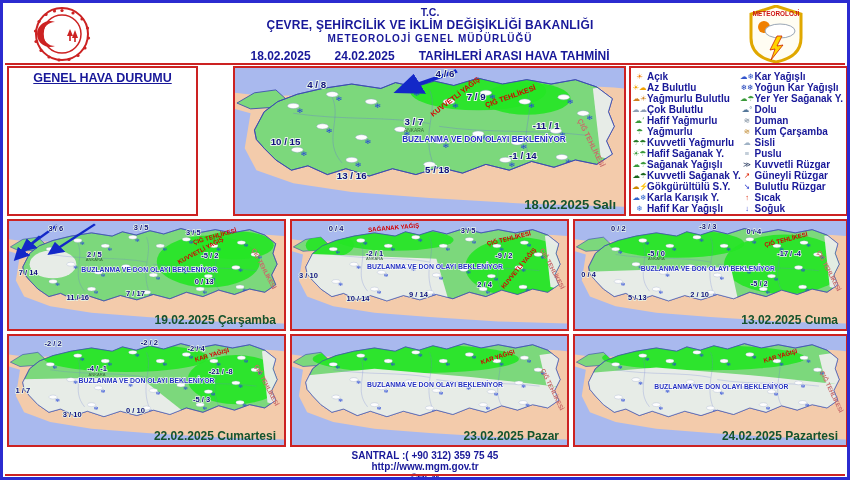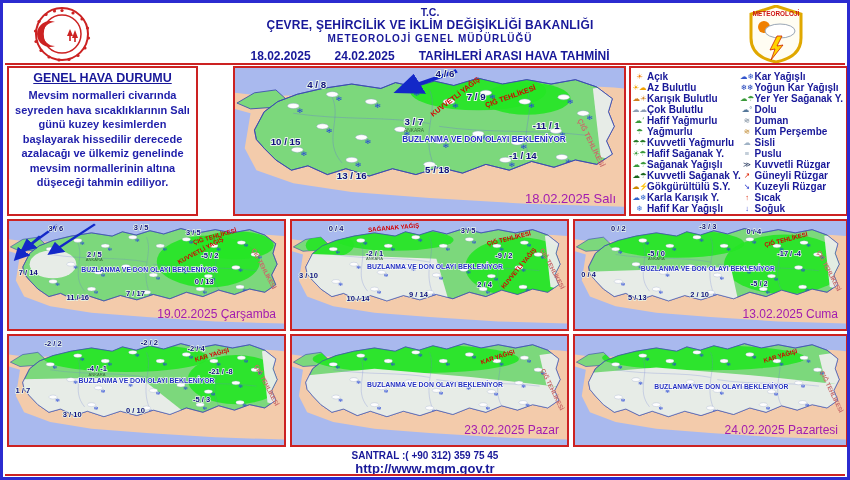--- a/index.html
+++ b/index.html
@@ -29,27 +29,27 @@
   
   .mapbox{overflow:hidden;background:#f3cbab;}
   .map-big{left:230px;top:63px;width:393px;height:150px;}
   .m19{left:4px;top:216px;width:279px;height:112px;}
   .m20{left:287px;top:216px;width:279px;height:112px;}
   .m21{left:570px;top:216px;width:275px;height:112px;}
   .m22{left:4px;top:331px;width:279px;height:113px;}
   .m23{left:287px;top:331px;width:279px;height:113px;}
   .m24{left:570px;top:331px;width:275px;height:113px;}
   .map-canvas{position:absolute;left:0;top:0;width:100%;height:100%;display:block;}
-  .map-date{position:absolute;right:8px;bottom:8px;font-weight:normal;color:#a21caf;font-size:12px;}
+  .map-date{position:absolute;right:8px;bottom:2px;font-weight:bold;color:#14532d;font-size:12px;}
   .map-big .map-date{font-size:13px;}
   svg text{font-family:"Liberation Sans",sans-serif;}
   
   .footer{position:absolute;left:0;right:0;top:447px;text-align:center;color:#181899;font-weight:bold;}
   .f1{font-size:10px;}
-  .f2{font-size:13px;}
+  .f2{font-size:10px;}
   .f3{font-size:9px;}
   .hr-red-b{position:absolute;left:2px;right:2px;bottom:1px;height:2px;background:#cc2222;}
 </style>
 </head>
 <body>
 
 <div class="page">
 
   <div class="header">
     <svg class="emblem" viewBox="0 0 66 56">
@@ -92,21 +92,20 @@
       <text x="27" y="11" text-anchor="middle" font-size="6.4" font-weight="bold" fill="#cc1111">METEOROLOJİ</text>
       <circle cx="15" cy="22" r="6" fill="#f08000"></circle>
       <ellipse cx="31" cy="26" rx="15" ry="7" fill="#fff" stroke="#9aa6b5" stroke-width="1"></ellipse>
       <polygon points="28,31 21,45 26,44 22,55 34,40 28,41 33,31" fill="#ffd400" stroke="#cc2200" stroke-width="0.8"></polygon>
     </svg>
   </div>
   <div class="hr-red"></div>
 
   <div class="rbox genel">
     <h3>GENEL HAVA DURUMU</h3>
-    <p>Mevsim normalleri civarında seyreden hava sıcaklıklarının Salı günü kuzey kesimlerden başlayarak hissedilir derecede azalacağı ve ülkemiz genelinde mevsim normallerinin altına düşeceği tahmin ediliyor.</p>
   </div>
 
   <div class="rbox mapbox map-big">
     <svg class="map-canvas" viewBox="0 0 400 151" preserveAspectRatio="none">
         <rect x="0" y="0" width="400" height="151" fill="#f3cbab"></rect>
         <g transform="scale(1,0.755)">
           <path d="M0,0 H400 V28 C330,18 260,40 190,32 C120,26 60,46 0,34 Z" fill="#a9b9ee"></path>
           <path d="M0,56 L16,62 10,110 22,140 60,158 120,170 200,178 300,186 400,190 L400,200 L0,200 Z" fill="#a9b9ee"></path>
           <path d="M2,48 L20,34 42,30 52,42 38,54 16,56 Z" fill="#7cd87c" stroke="#3a49b0" stroke-width="1"></path>
           <path d="M20,85 L30,60 44,46 64,36 90,28 120,22 150,28 165,20 185,26 205,18 225,24 250,14 275,22 300,16 325,22 350,16 372,26 388,42 384,60 390,80 382,100 388,118 372,132 350,126 328,136 305,128 282,140 258,132 234,144 210,136 186,146 162,138 138,148 114,138 95,146 75,134 58,140 42,126 30,110 22,98 Z" fill="#7cd87c" stroke="#3a49b0" stroke-width="1"></path>
@@ -263,21 +262,21 @@
         <div class="litem">
           <span class="lglyph" style="color: rgb(240, 125, 0);">☀</span>
           <span class="llabel">Açık</span>
         </div>
         <div class="litem">
           <span class="lglyph" style="color: rgb(240, 160, 0);">☀☁</span>
           <span class="llabel">Az Bulutlu</span>
         </div>
         <div class="litem">
           <span class="lglyph" style="color: rgb(208, 128, 32);">☁☀</span>
-          <span class="llabel">Karışık Bulutlu</span>
+          <span class="llabel">Yağmurlu Bulutlu</span>
         </div>
         <div class="litem">
           <span class="lglyph" style="color: rgb(143, 160, 181);">☁☁</span>
           <span class="llabel">Çok Bulutlu</span>
         </div>
         <div class="litem">
           <span class="lglyph" style="color: rgb(58, 154, 58);">☁٬</span>
           <span class="llabel">Hafif Yağmurlu</span>
         </div>
         <div class="litem">
@@ -329,41 +328,41 @@
         <div class="litem">
           <span class="lglyph" style="color: rgb(85, 119, 153);">☁°</span>
           <span class="llabel">Dolu</span>
         </div>
         <div class="litem">
           <span class="lglyph" style="color: rgb(119, 136, 153);">≋</span>
           <span class="llabel">Duman</span>
         </div>
         <div class="litem">
           <span class="lglyph" style="color: rgb(192, 138, 48);">≋</span>
-          <span class="llabel">Kum Perşembe</span>
+          <span class="llabel">Kum Çarşamba</span>
         </div>
         <div class="litem">
           <span class="lglyph" style="color: rgb(159, 178, 197);">☁</span>
           <span class="llabel">Sisli</span>
         </div>
         <div class="litem">
           <span class="lglyph" style="color: rgb(143, 163, 184);">≡</span>
           <span class="llabel">Puslu</span>
         </div>
         <div class="litem">
           <span class="lglyph" style="color: rgb(51, 68, 102);">≫</span>
           <span class="llabel">Kuvvetli Rüzgar</span>
         </div>
         <div class="litem">
           <span class="lglyph" style="color: rgb(221, 34, 0);">↗</span>
           <span class="llabel">Güneyli Rüzgar</span>
         </div>
         <div class="litem">
           <span class="lglyph" style="color: rgb(34, 51, 204);">↘</span>
-          <span class="llabel">Kuzeyli Rüzgar</span>
+          <span class="llabel">Bulutlu Rüzgar</span>
         </div>
         <div class="litem">
           <span class="lglyph" style="color: rgb(221, 34, 0);">↑</span>
           <span class="llabel">Sıcak</span>
         </div>
         <div class="litem">
           <span class="lglyph" style="color: rgb(34, 51, 204);">↓</span>
           <span class="llabel">Soğuk</span>
         </div>
       </div>
@@ -971,20 +970,21 @@
         <text x="204" y="12.56" text-anchor="middle" font-size="11" font-weight="bold" fill="#10107e" paint-order="stroke" stroke="#e8f6e8" stroke-width="2">-2 / 2</text>
         <text x="272" y="21.98" text-anchor="middle" font-size="11" font-weight="bold" fill="#10107e" paint-order="stroke" stroke="#e8f6e8" stroke-width="2">-2 / 4</text>
         <text x="128" y="50.24" text-anchor="middle" font-size="11" font-weight="bold" fill="#10107e" paint-order="stroke" stroke="#e8f6e8" stroke-width="2">-4 / -1</text>
         <text x="128" y="57.24" text-anchor="middle" font-size="6" fill="#356b35">ANKARA</text>
         <text x="308" y="54.949999999999996" text-anchor="middle" font-size="11" font-weight="bold" fill="#10107e" paint-order="stroke" stroke="#e8f6e8" stroke-width="2">-21 / -8</text>
         <text x="20" y="81.64" text-anchor="middle" font-size="11" font-weight="bold" fill="#10107e" paint-order="stroke" stroke="#e8f6e8" stroke-width="2">1 / 7</text>
         <text x="92" y="116.17999999999999" text-anchor="middle" font-size="11" font-weight="bold" fill="#10107e" paint-order="stroke" stroke="#e8f6e8" stroke-width="2">3 / 10</text>
         <text x="184" y="111.47" text-anchor="middle" font-size="11" font-weight="bold" fill="#10107e" paint-order="stroke" stroke="#e8f6e8" stroke-width="2">0 / 10</text>
         <text x="280" y="95.77" text-anchor="middle" font-size="11" font-weight="bold" fill="#10107e" paint-order="stroke" stroke="#e8f6e8" stroke-width="2">-5 / 3</text>
       </svg>
+    <div class="map-date">22.02.2025 Cumartesi</div>
   </div>
   <div class="rbox mapbox m23">
     <svg class="map-canvas" viewBox="0 0 400 157" preserveAspectRatio="none">
         <rect x="0" y="0" width="400" height="157" fill="#f3cbab"></rect>
         <g transform="scale(1,0.785)">
           <path d="M0,0 H400 V28 C330,18 260,40 190,32 C120,26 60,46 0,34 Z" fill="#a9b9ee"></path>
           <path d="M0,56 L16,62 10,110 22,140 60,158 120,170 200,178 300,186 400,190 L400,200 L0,200 Z" fill="#a9b9ee"></path>
           <path d="M2,48 L20,34 42,30 52,42 38,54 16,56 Z" fill="#7cd87c" stroke="#3a49b0" stroke-width="1"></path>
           <path d="M20,85 L30,60 44,46 64,36 90,28 120,22 150,28 165,20 185,26 205,18 225,24 250,14 275,22 300,16 325,22 350,16 372,26 388,42 384,60 390,80 382,100 388,118 372,132 350,126 328,136 305,128 282,140 258,132 234,144 210,136 186,146 162,138 138,148 114,138 95,146 75,134 58,140 42,126 30,110 22,98 Z" fill="#7cd87c" stroke="#3a49b0" stroke-width="1"></path>
           <g clip-path="url(#clip5)">

